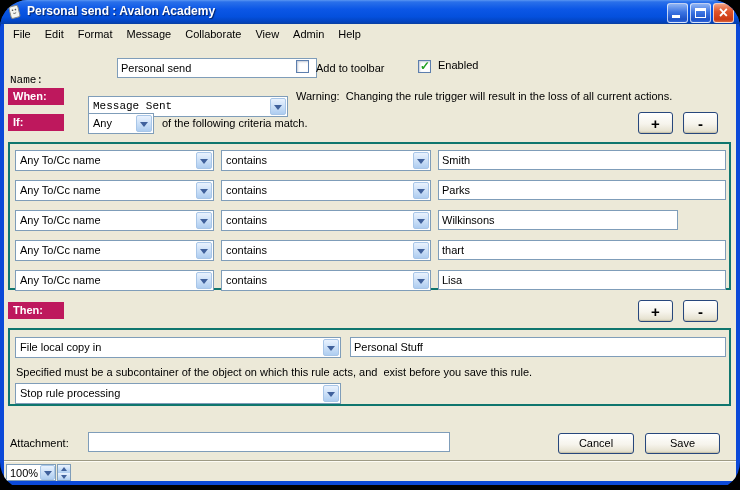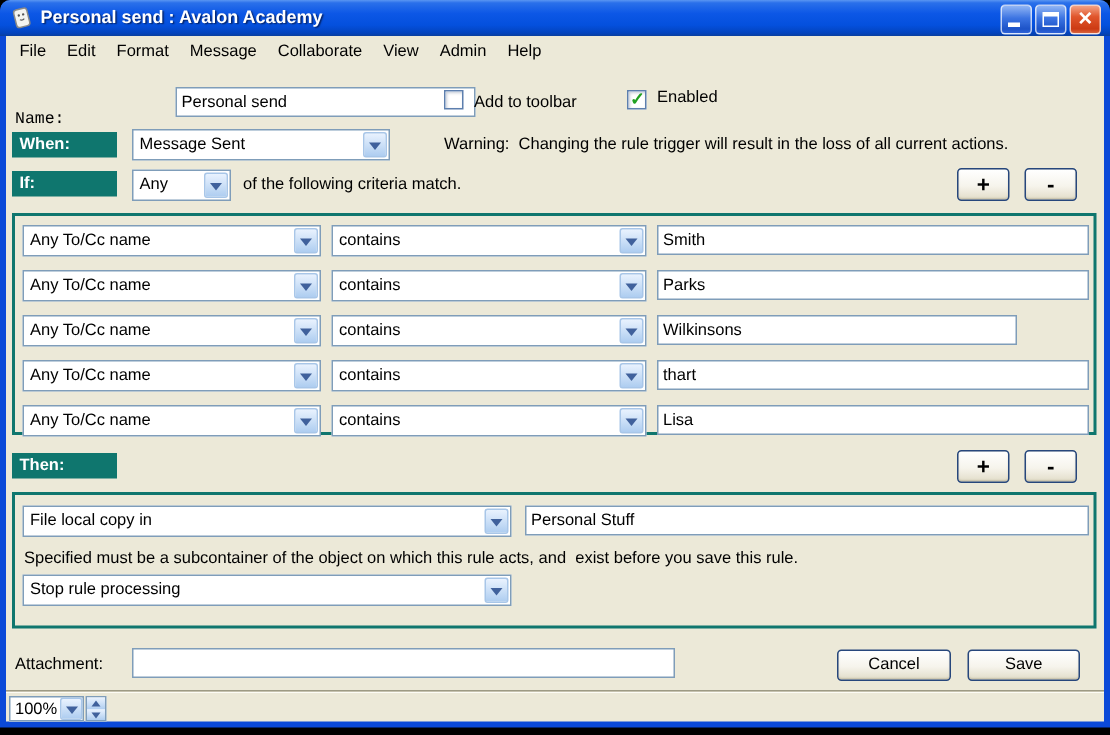--- a/index.html
+++ b/index.html
@@ -1,18 +1,18 @@
 <!DOCTYPE html>
 <html><head>
 <meta charset="utf-8">
 <style>
   * { margin:0; padding:0; box-sizing:border-box; }
   html,body { width:740px; height:490px; }
   body { font-family:"Liberation Sans", sans-serif; background:#000; }
-  .container { position:relative; width:740px; height:490px; background:#000; overflow:hidden; }
+  .container { position:relative; width:740px; height:490px; background:#000; overflow:hidden;border-radius:28px; }
 
   .window { position:absolute; left:0; top:0; width:740px; height:485px;
             background:#0b49d8; border-radius:7px 7px 0 0; }
 
   
   .titlebar { position:absolute; left:0; top:0; width:740px; height:24px;
     border-radius:7px 7px 0 0;
     background:linear-gradient(180deg,#5a96f2 0%,#2a70ea 8%,#0c57e6 38%,#0450dd 70%,#0343bd 92%,#0a3f9e 100%); }
   .title-icon { position:absolute; left:6px; top:4px; width:16px; height:16px; }
   .title-text { position:absolute; left:27px; top:4px; color:#fff; font-size:12px; font-weight:bold;
@@ -29,21 +29,21 @@
     color:#fff; font-size:16px; font-weight:bold; line-height:17px; text-align:center; }
 
   
   .body { position:absolute; left:4px; top:24px; width:732px; height:457px; background:#ece9d8;padding-left:33px; }
 
   .menubar { position:absolute; left:0; top:0; width:732px; height:22px; display:flex; padding-left:2px; }
   .menu-item { font-size:11px; color:#000; padding:4px 7px 0 7px; height:22px; }
 
   .txt { position:absolute; font-size:11px; color:#000; white-space:pre; line-height:13px; }
 
-  .sec-label { position:absolute; width:70px; height:17px; background:#0f766e; color:#fff;
+  .sec-label { position:absolute; width:56px; height:17px; background:#be185d; color:#fff;
     font-size:11px; font-weight:bold; padding:2px 0 0 5px; }
 
   .xp-input { position:absolute; height:20px; border:1px solid #7f9db9; background:#fff;
     font-family:"Liberation Sans",sans-serif; font-size:11px; color:#000; padding:0 3px; outline:none; }
 
   .xp-select { position:absolute; height:21px; background:#fff; border:1px solid #7f9db9; cursor:default; }
   .sel-text { position:absolute; left:4px; top:3px; font-size:11px; white-space:nowrap; }
   .sel-arrow { position:absolute; right:1px; top:1px; width:16px; height:17px; border-radius:2px;
     background:linear-gradient(180deg,#e9f2fe 0%,#cfe2f8 45%,#aecdf0 100%);
     border:1px solid #a8c6e8; }
@@ -122,21 +122,21 @@
       </div>
 
       <span class="txt" style="left:6px; top:50px;font-family:Liberation Mono, monospace;">Name:</span>
       <input class="xp-input" style="left: 84px; top: 34px; width: 200px; margin-left: 29px;" value="Personal send">
       <span class="xp-check" style="left:292px; top:36px;"></span>
       <span class="txt" style="left:312px; top:38px;">Add to toolbar</span>
       <span class="xp-check checked" style="left:414px; top:36px;"></span>
       <span class="txt" style="left:434px; top:35px;">Enabled</span>
 
       <span class="sec-label" style="left:4px; top:64px;">When:</span>
-      <div class="xp-select" style="left:84px; top:62px; width:172px;">
+      <div class="xp-select" style="left:84px; top:72px; width:200px;font-family:Liberation Mono, monospace;">
         <span class="sel-text">Message Sent</span>
         <span class="sel-arrow"></span>
       </div>
       <span class="txt" style="left:292px; top:66px;">Warning:  Changing the rule trigger will result in the loss of all current actions.</span>
 
       <span class="sec-label" style="left:4px; top:90px;">If:</span>
       <div class="xp-select" style="left:84px; top:89px; width:66px;">
         <span class="sel-text">Any</span>
         <span class="sel-arrow"></span>
       </div>
@@ -205,21 +205,21 @@
           </div>
           <input class="xp-input" style="left: 428px; top: 126px; width: 288px;" value="Lisa">
         </div>
 
       </div>
 
       <span class="sec-label" style="left:4px; top:278px;">Then:</span>
       <button class="xp-btn sign" style="left:634px; top:276px;">+</button>
       <button class="xp-btn sign" style="left:679px; top:276px;">-</button>
 
-      <div class="group" style="left:4px; top:304px; width:723px; height:91px;">
+      <div class="group" style="left:4px; top:304px; width:723px; height:78px;">
         <div class="xp-select" style="left:5px; top:7px; width:326px;">
           <span class="sel-text">File local copy in</span>
           <span class="sel-arrow"></span>
         </div>
         <input class="xp-input" style="left: 340px; top: 7px; width: 376px;" value="Personal Stuff">
         <span class="txt" style="left:6px; top:36px;">Specified must be a subcontainer of the object on which this rule acts, and  exist before you save this rule.</span>
         <div class="xp-select" style="left:5px; top:53px; width:326px;">
           <span class="sel-text">Stop rule processing</span>
           <span class="sel-arrow"></span>
         </div>

